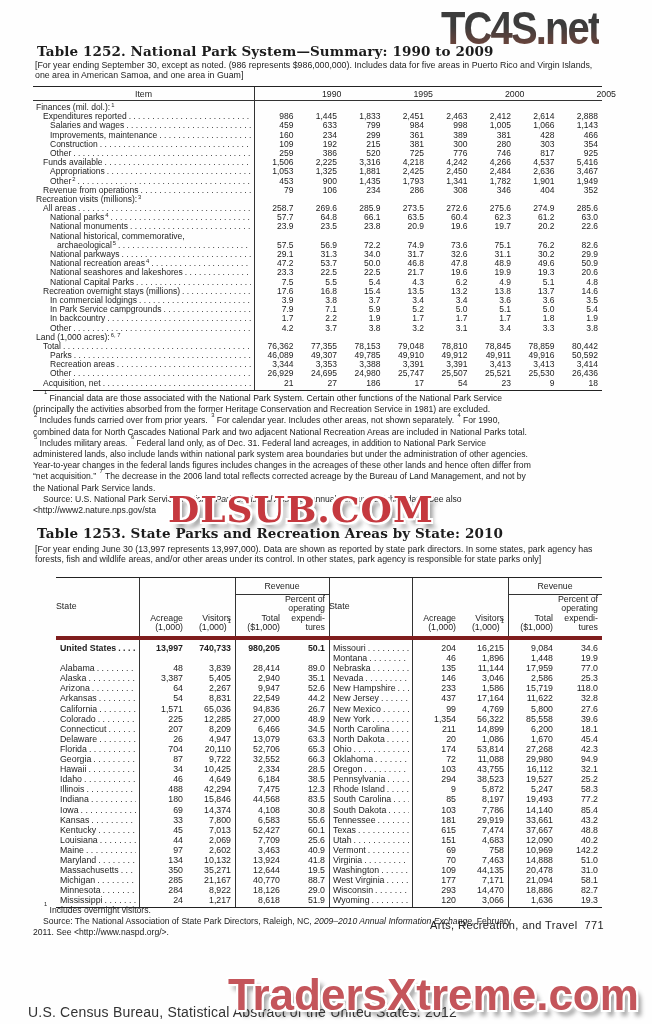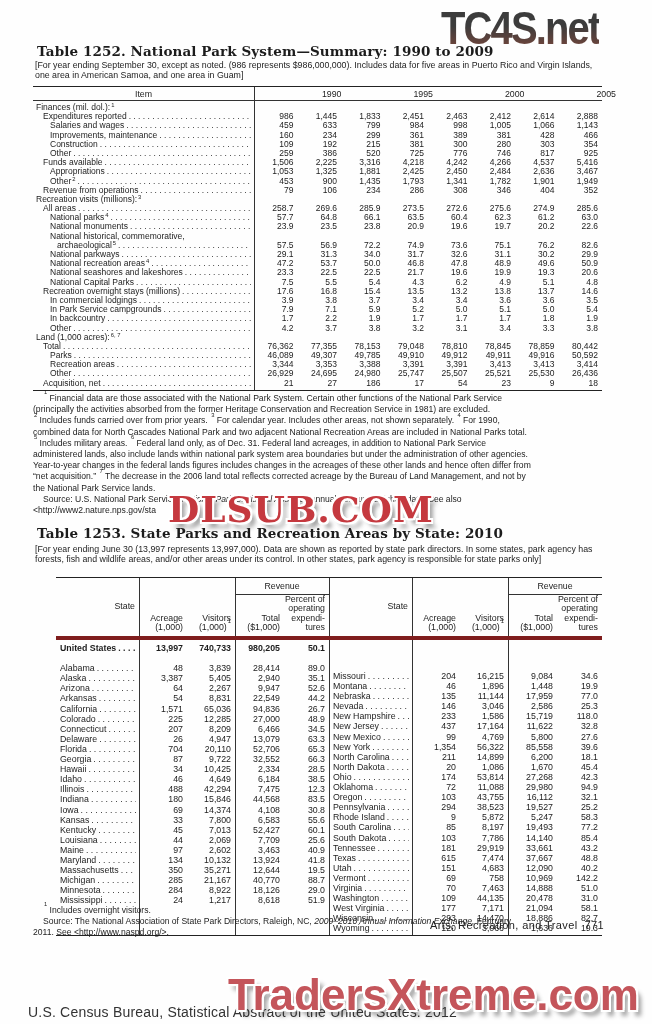--- a/index.html
+++ b/index.html
@@ -34,21 +34,21 @@
   
   #t1253{position:absolute;left:56px;top:577px;width:546px;border-top:1.6px solid #222;
          border-bottom:1.9px solid #222;font-size:8.8px;}
   #t1253 .vline{position:absolute;top:0;bottom:0;width:1px;background:#333;}
   #t1253-headrow{position:relative;height:58px;border-bottom:4px solid #7f1d1d;}
   .half{position:absolute;top:0;width:273px;}
   .half.left{left:0;} .half.right{left:273px;}
   .hhead{position:relative;height:58px;}
   .hhead .hgrid{display:grid;grid-template-columns:83px 48px 48px 49px 45px;height:58px;align-items:end;}
   .hcell{text-align:right;padding:0 4px 3px 0;line-height:9.6px;}
-  .hstate{align-self:center;text-align:right;padding-bottom:0;}
+  .hstate{align-self:center;text-align:left;padding-bottom:0;}
   .rev-span{position:absolute;left:179px;top:1px;width:94px;height:15px;text-align:center;
             border-bottom:1px solid #333;line-height:14px;}
   .r1253{display:grid;grid-template-columns:83px 48px 48px 49px 45px;height:10.1px;
          line-height:10.1px;align-items:center;}
   .r1253 .state{display:flex;align-items:baseline;overflow:hidden;white-space:nowrap;padding-left:4px;}
   .r1253.bold{font-weight:bold;}
   .t1253-bodywrap{position:relative;padding:3px 0 2px 0;}
   
   #running-head{position:absolute;top:919px;right:48px;font-size:11px;letter-spacing:.4px;color:#222;}
   #census-line{position:absolute;top:966px;left:28px;font-size:14px;letter-spacing:.2px;color:#333;margin-top:38px;}
@@ -835,21 +835,21 @@
               <div class="state">
                 <span class="lbl">Mississippi</span>
                 <span class="dots"></span>
               </div>
               <div class="num">24</div>
               <div class="num">1,217</div>
               <div class="num">8,618</div>
               <div class="num">51.9</div>
             </div>
           </div>
-        <div id="t1253-right" style="width:273px;margin-top:28px;">
+        <div id="t1253-right" style="width:273px;">
             <div class="r1253">
               <div class="state">
                 <span class="lbl">Missouri</span>
                 <span class="dots"></span>
               </div>
               <div class="num">204</div>
               <div class="num">16,215</div>
               <div class="num">9,084</div>
               <div class="num">34.6</div>
             </div>

